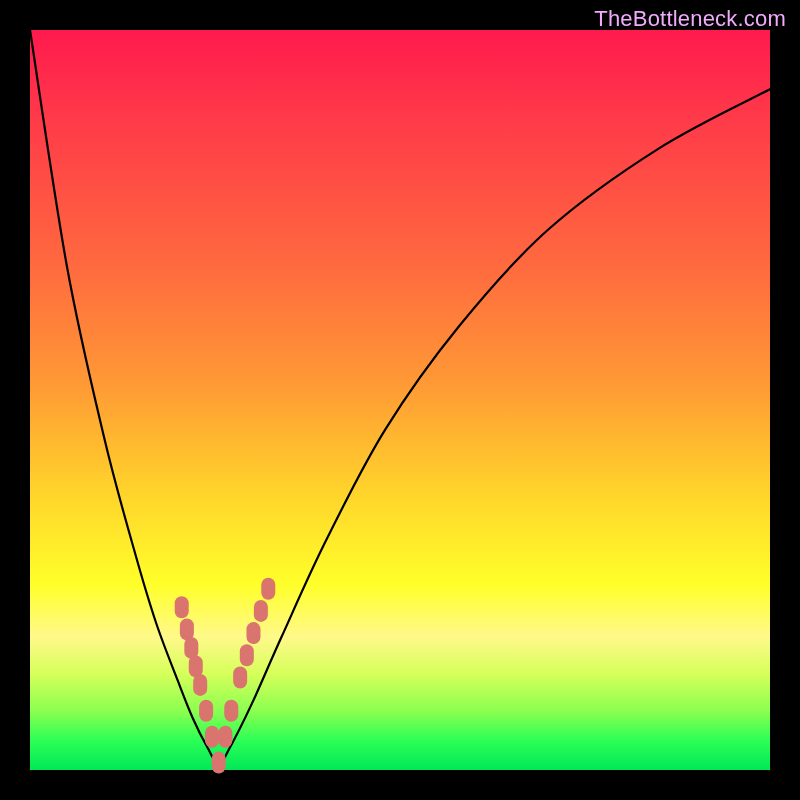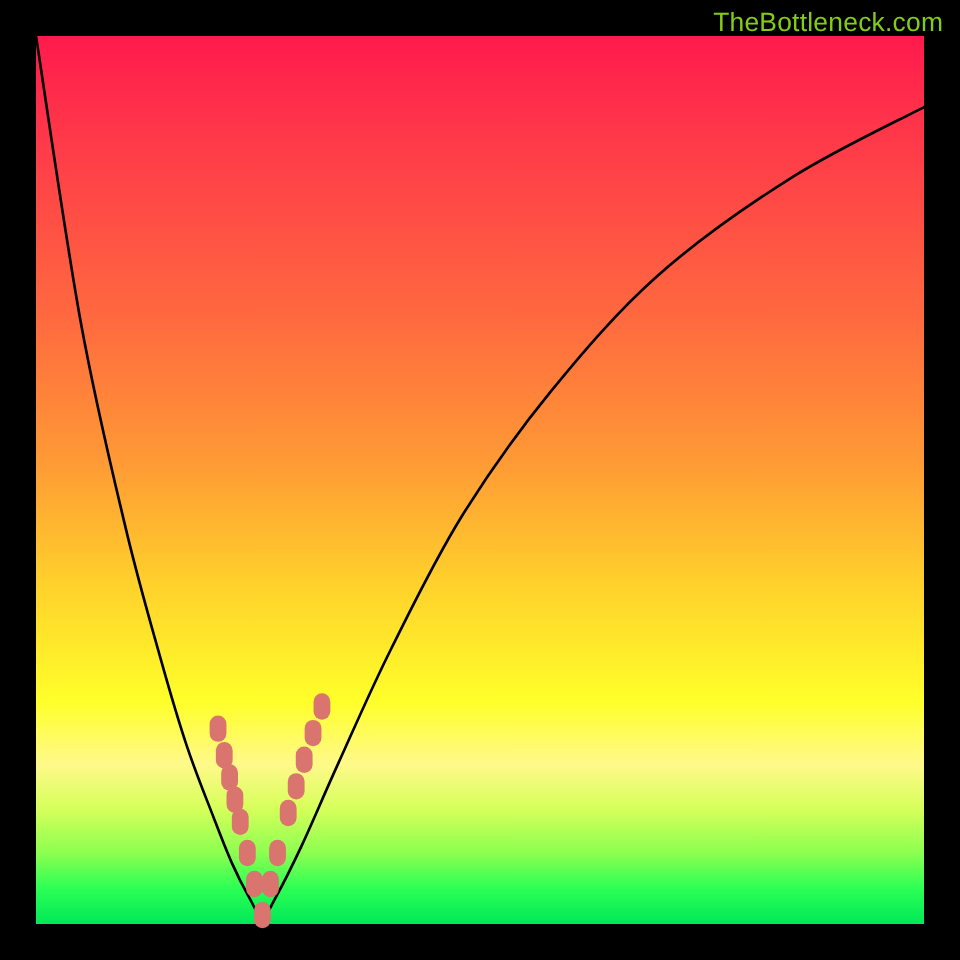--- a/index.html
+++ b/index.html
@@ -36,21 +36,21 @@
       #d6ff5a 87%,
       #8cff50 92%,
       #2cff55 96%,
       #00e858 100%
     );
   }
   .watermark {
     position: absolute;
     top: 6px;
     right: 14px;
-    color: #84cc16;
+    color: #f0abfc;
     font-size: 22px;
     font-weight: 400;
     letter-spacing: 0.2px;
     user-select: none;
   }
   svg.curve {
     position: absolute;
     left: 0;
     top: 0;
     width: 740px;

